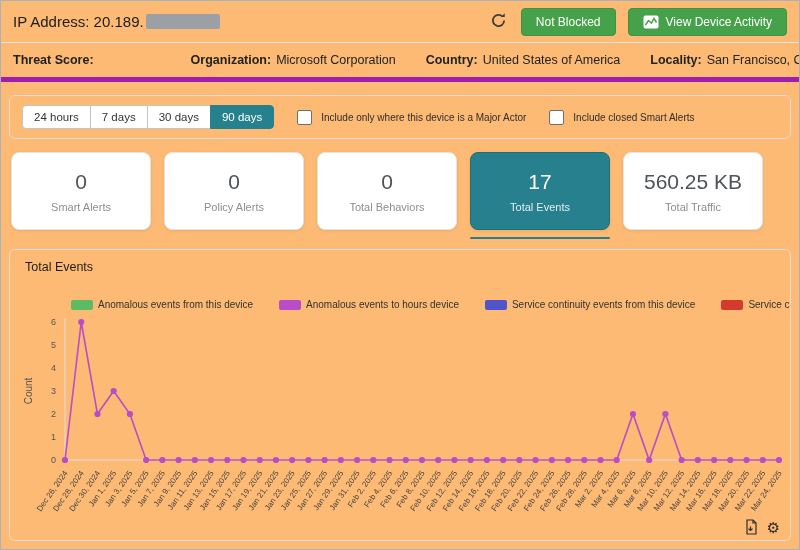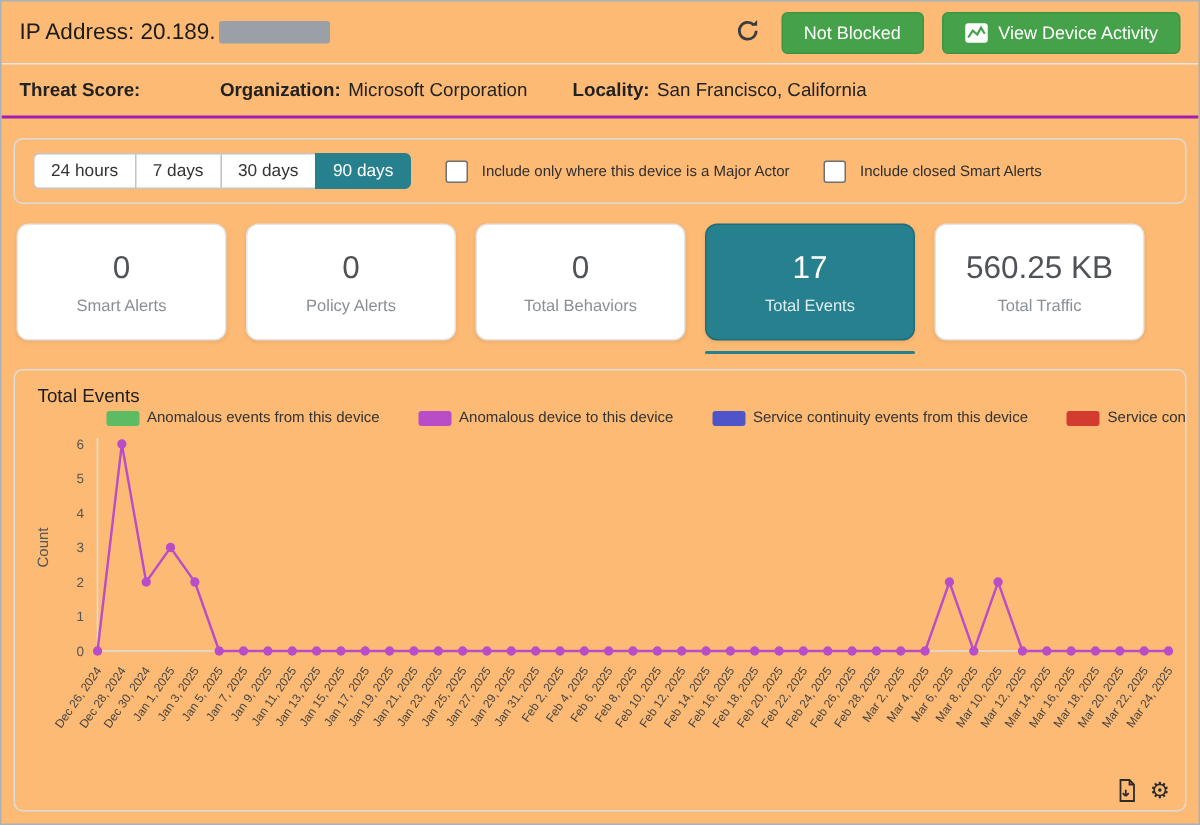--- a/index.html
+++ b/index.html
@@ -13,24 +13,24 @@
   
   .header { display:flex; align-items:center; padding:6px 12px; border-bottom:1px solid #e3e3e3; height:42px; flex:0 0 auto; }
   .ip-title { font-size:15px; color:#1c1c1c; display:flex; align-items:center; }
   .redaction { display:inline-block; width:74px; height:15px; background:#9aa0a6; border-radius:2px; margin-left:2px; }
   .header-right { margin-left:auto; display:flex; align-items:center; gap:12px;justify-content:space-between; }
   .refresh-btn { background:none; border:none; cursor:pointer; display:flex; align-items:center; padding:2px; }
   .btn-green { background:#46a24a; color:#fff; border:1px solid #3d9442; border-radius:4px;
     font-size:12px; padding:6px 14px; display:flex; align-items:center; gap:7px; cursor:pointer;
     font-family:"Liberation Sans",sans-serif; }
   
-  .info-row { display:flex; align-items:center; padding:10px 12px; border-bottom:2px solid #a21caf; font-size:12.5px; color:#222; flex:0 0 auto; }
+  .info-row { display:flex; align-items:center; padding:10px 12px; border-bottom:5px solid #a21caf; font-size:12.5px; color:#222; flex:0 0 auto; }
   .info-item { white-space:nowrap; }
   .info-item b { font-weight:bold; margin-right:5px; }
-  .sp-1 { margin-left:48px; } .sp-2 { margin-left:30px; } .sp-3 { margin-left:30px; }
+  .sp-1 { margin-left:92px; } .sp-2 { margin-left:30px; } .sp-3 { margin-left:30px; }
   
   .filter-panel { margin:13px 8px 0; border:1px solid #dcdcdc; border-radius:6px; padding:9px 12px;
     display:flex; align-items:center; gap:23px; flex:0 0 auto; }
   .range-group { display:flex; }
   .range-btn { font-size:11.5px; padding:5px 11px; border:1px solid #c4c4c4; background:#fff; color:#333;
     cursor:pointer; margin-left:-1px; font-family:"Liberation Sans",sans-serif; }
   .range-btn:first-child { border-radius:4px 0 0 4px; margin-left:0; }
   .range-btn:last-child { border-radius:0 4px 4px 0; }
   .range-btn.selected { background:#27808e; color:#fff; border-color:#27808e; position:relative; }
   .checkbox-row { display:flex; align-items:center; gap:9px; font-size:10px; color:#2e2e2e; cursor:pointer; }
@@ -44,21 +44,21 @@
   .stat-label { font-size:11px; color:#8a8f93; }
   .stat-card.selected { background:#27808e; border-color:#1f6d79; }
   .stat-card.selected .stat-value { color:#fff;text-align:right; }
   .stat-card.selected .stat-label { color:#dfeef1; }
   .stat-underline { height:2px; background:#27808e; margin-top:7px; visibility:hidden; border-radius:1px; }
   .stat-col.selected .stat-underline { visibility:visible; }
   
   .chart-panel { margin:10px 8px 8px; border:1px solid #dcdcdc; border-radius:6px; flex:1;
     padding:10px 9px 4px 9px; position:relative; overflow:hidden; }
   .chart-title { font-size:12.5px; color:#1e1e1e; padding-left:6px; }
-  .legend { display:flex; gap:26px; margin:2px 0 2px 52px; flex-wrap:nowrap;text-align:center; }
+  .legend { display:flex; gap:26px; margin:25px 0 2px 52px; flex-wrap:nowrap;text-align:center; }
   .legend-item { display:flex; align-items:center; gap:5px; font-size:10px; color:#333; cursor:pointer; white-space:nowrap; }
   .legend-swatch { width:22px; height:10px; border-radius:2px; display:inline-block; }
   .corner-icons { position:absolute; right:10px; bottom:5px; display:flex; align-items:center; gap:9px; }
   .icon-btn { background:none; border:none; cursor:pointer; display:flex; align-items:center; padding:0; }
   .gear-glyph { font-size:15px; color:#2c2c2c; line-height:1; }
 </style>
 </head>
 <body>
 
 <div class="page">
@@ -88,20 +88,21 @@
           </svg>
         </span>
         <span>View Device Activity</span>
       </button>
     </div>
   </div>
 
   <div class="info-row">
     <span class="info-item"><b>Threat Score:</b></span>
     <span class="info-item sp-1"><b>Organization:</b><span>Microsoft Corporation</span></span>
+    <span class="info-item sp-2"><b>Country:</b><span>United States of America</span></span>
     <span class="info-item sp-3"><b>Locality:</b><span>San Francisco, California</span></span>
   </div>
 
   <div class="filter-panel">
     <div class="range-group">
         <button class="range-btn">24 hours</button>
         <button class="range-btn">7 days</button>
         <button class="range-btn">30 days</button>
         <button class="range-btn selected">90 days</button>
       </div>
@@ -155,21 +156,21 @@
 
   <div class="chart-panel">
     <div class="chart-title">Total Events</div>
     <div class="legend">
         <div class="legend-item">
           <span class="legend-swatch" style="background: rgb(92, 187, 99);"></span>
           <span>Anomalous events from this device</span>
         </div>
         <div class="legend-item">
           <span class="legend-swatch" style="background: rgb(184, 77, 199);"></span>
-          <span>Anomalous device to this device</span>
+          <span>Anomalous events to hours device</span>
         </div>
         <div class="legend-item">
           <span class="legend-swatch" style="background: rgb(79, 85, 200);"></span>
           <span>Service continuity events from this device</span>
         </div>
         <div class="legend-item">
           <span class="legend-swatch" style="background: rgb(210, 59, 46);"></span>
           <span>Service continuity events to this device</span>
         </div>
       </div>

